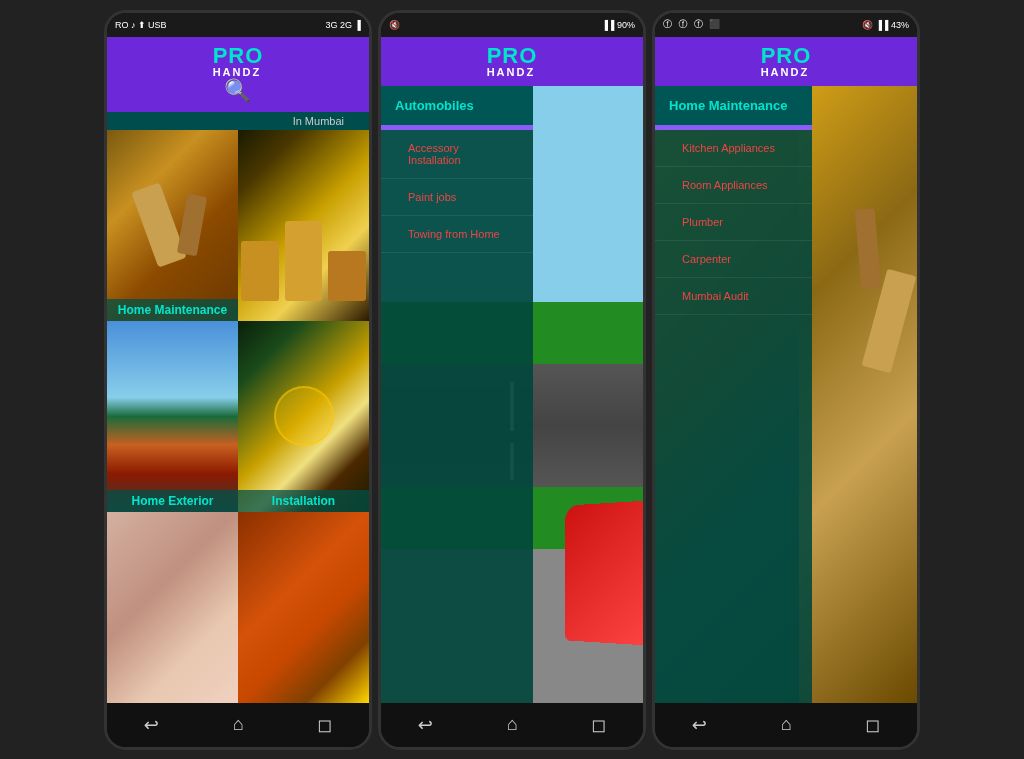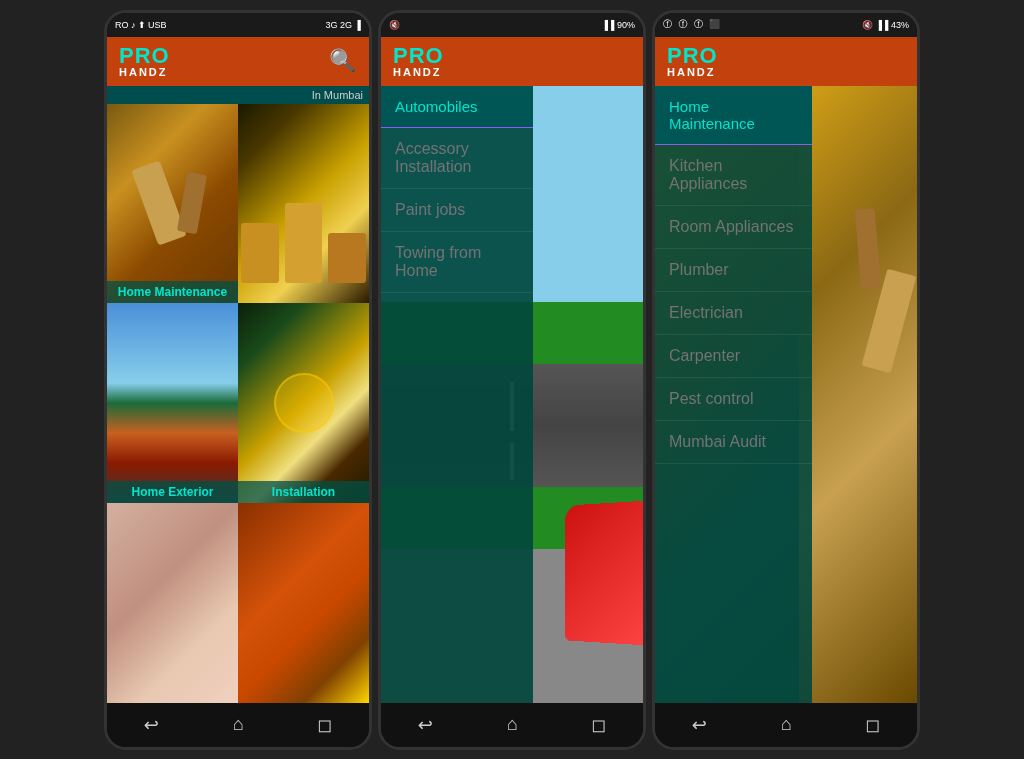--- a/index.html
+++ b/index.html
@@ -58,26 +58,27 @@
     }
 
     .status-bar-right {
       display: flex;
       align-items: center;
       gap: 3px;
     }
 
     
     .app-header {
-      background: #c2410c;
+      background: #6d28d9;
       padding: 8px 12px;
       display: flex;
       align-items: center;
       justify-content: space-between;
       flex-shrink: 0;
+      flex-direction: column;
     }
 
     .logo {
       display: flex;
       flex-direction: column;
       line-height: 1;
     }
 
     .logo-pro {
       font-size: 22px;
@@ -95,21 +96,21 @@
 
     .search-icon-wrap {
       color: #fff;
       font-size: 22px;
     }
 
     
     .location-bar {
       background: #004d4d;
       text-align: right;
-      padding: 3px 6px;
+      padding: 3px 25px;
       font-size: 11px;
       color: #ccc;
       flex-shrink: 0;
     }
 
     
     .grid-content {
       flex: 1;
       display: grid;
       grid-template-columns: 1fr 1fr;
@@ -196,30 +197,30 @@
       bottom: 0;
       background: rgba(0, 70, 60, 0.9);
       padding: 0;
       display: flex;
       flex-direction: column;
     }
 
     .dropdown-category {
       background: #005555;
       padding: 12px 14px;
-      font-size: 15px;
-      font-weight: 400;
+      font-size: 13px;
+      font-weight: 700;
       color: #00e5cc;
-      border-bottom: 1px solid #8b5cf6;
+      border-bottom: 5px solid #8b5cf6;
     }
 
     .dropdown-item {
-      padding: 12px 14px;
-      font-size: 16px;
-      color: #737373;
+      padding: 12px 27px;
+      font-size: 11px;
+      color: #ef4444;
       border-bottom: 1px solid rgba(255,255,255,0.08);
       cursor: pointer;
     }
 
     
     .dropdown-overlay-right {
       position: absolute;
       top: 0;
       left: 0;
       width: 60%;
@@ -377,23 +378,21 @@
         <div style="position:absolute;right:0;top:0;bottom:0;width:45%;background:linear-gradient(135deg,#D4A017 0%,#8B6914 30%,#c8a050 60%,#6a4a00 100%);"></div>
         <div style="position:absolute;right:5%;top:30%;width:30px;height:100px;background:#c8a050;border-radius:3px;transform:rotate(15deg);"></div>
         <div style="position:absolute;right:15%;top:20%;width:20px;height:80px;background:#a07030;border-radius:3px;transform:rotate(-5deg);"></div>
       </div>
 
       <div class="dropdown-overlay-right">
         <div class="dropdown-category">Home Maintenance</div>
         <div class="dropdown-item">Kitchen Appliances</div>
         <div class="dropdown-item">Room Appliances</div>
         <div class="dropdown-item">Plumber</div>
-        <div class="dropdown-item">Electrician</div>
         <div class="dropdown-item">Carpenter</div>
-        <div class="dropdown-item">Pest control</div>
         <div class="dropdown-item">Mumbai Audit</div>
       </div>
     </div>
 
     <div class="bottom-nav">
       <span style="font-size:18px;color:#ccc;">↩</span>
       <span style="font-size:18px;color:#ccc;">⌂</span>
       <span style="font-size:18px;color:#ccc;">◻</span>
     </div>
   </div>

